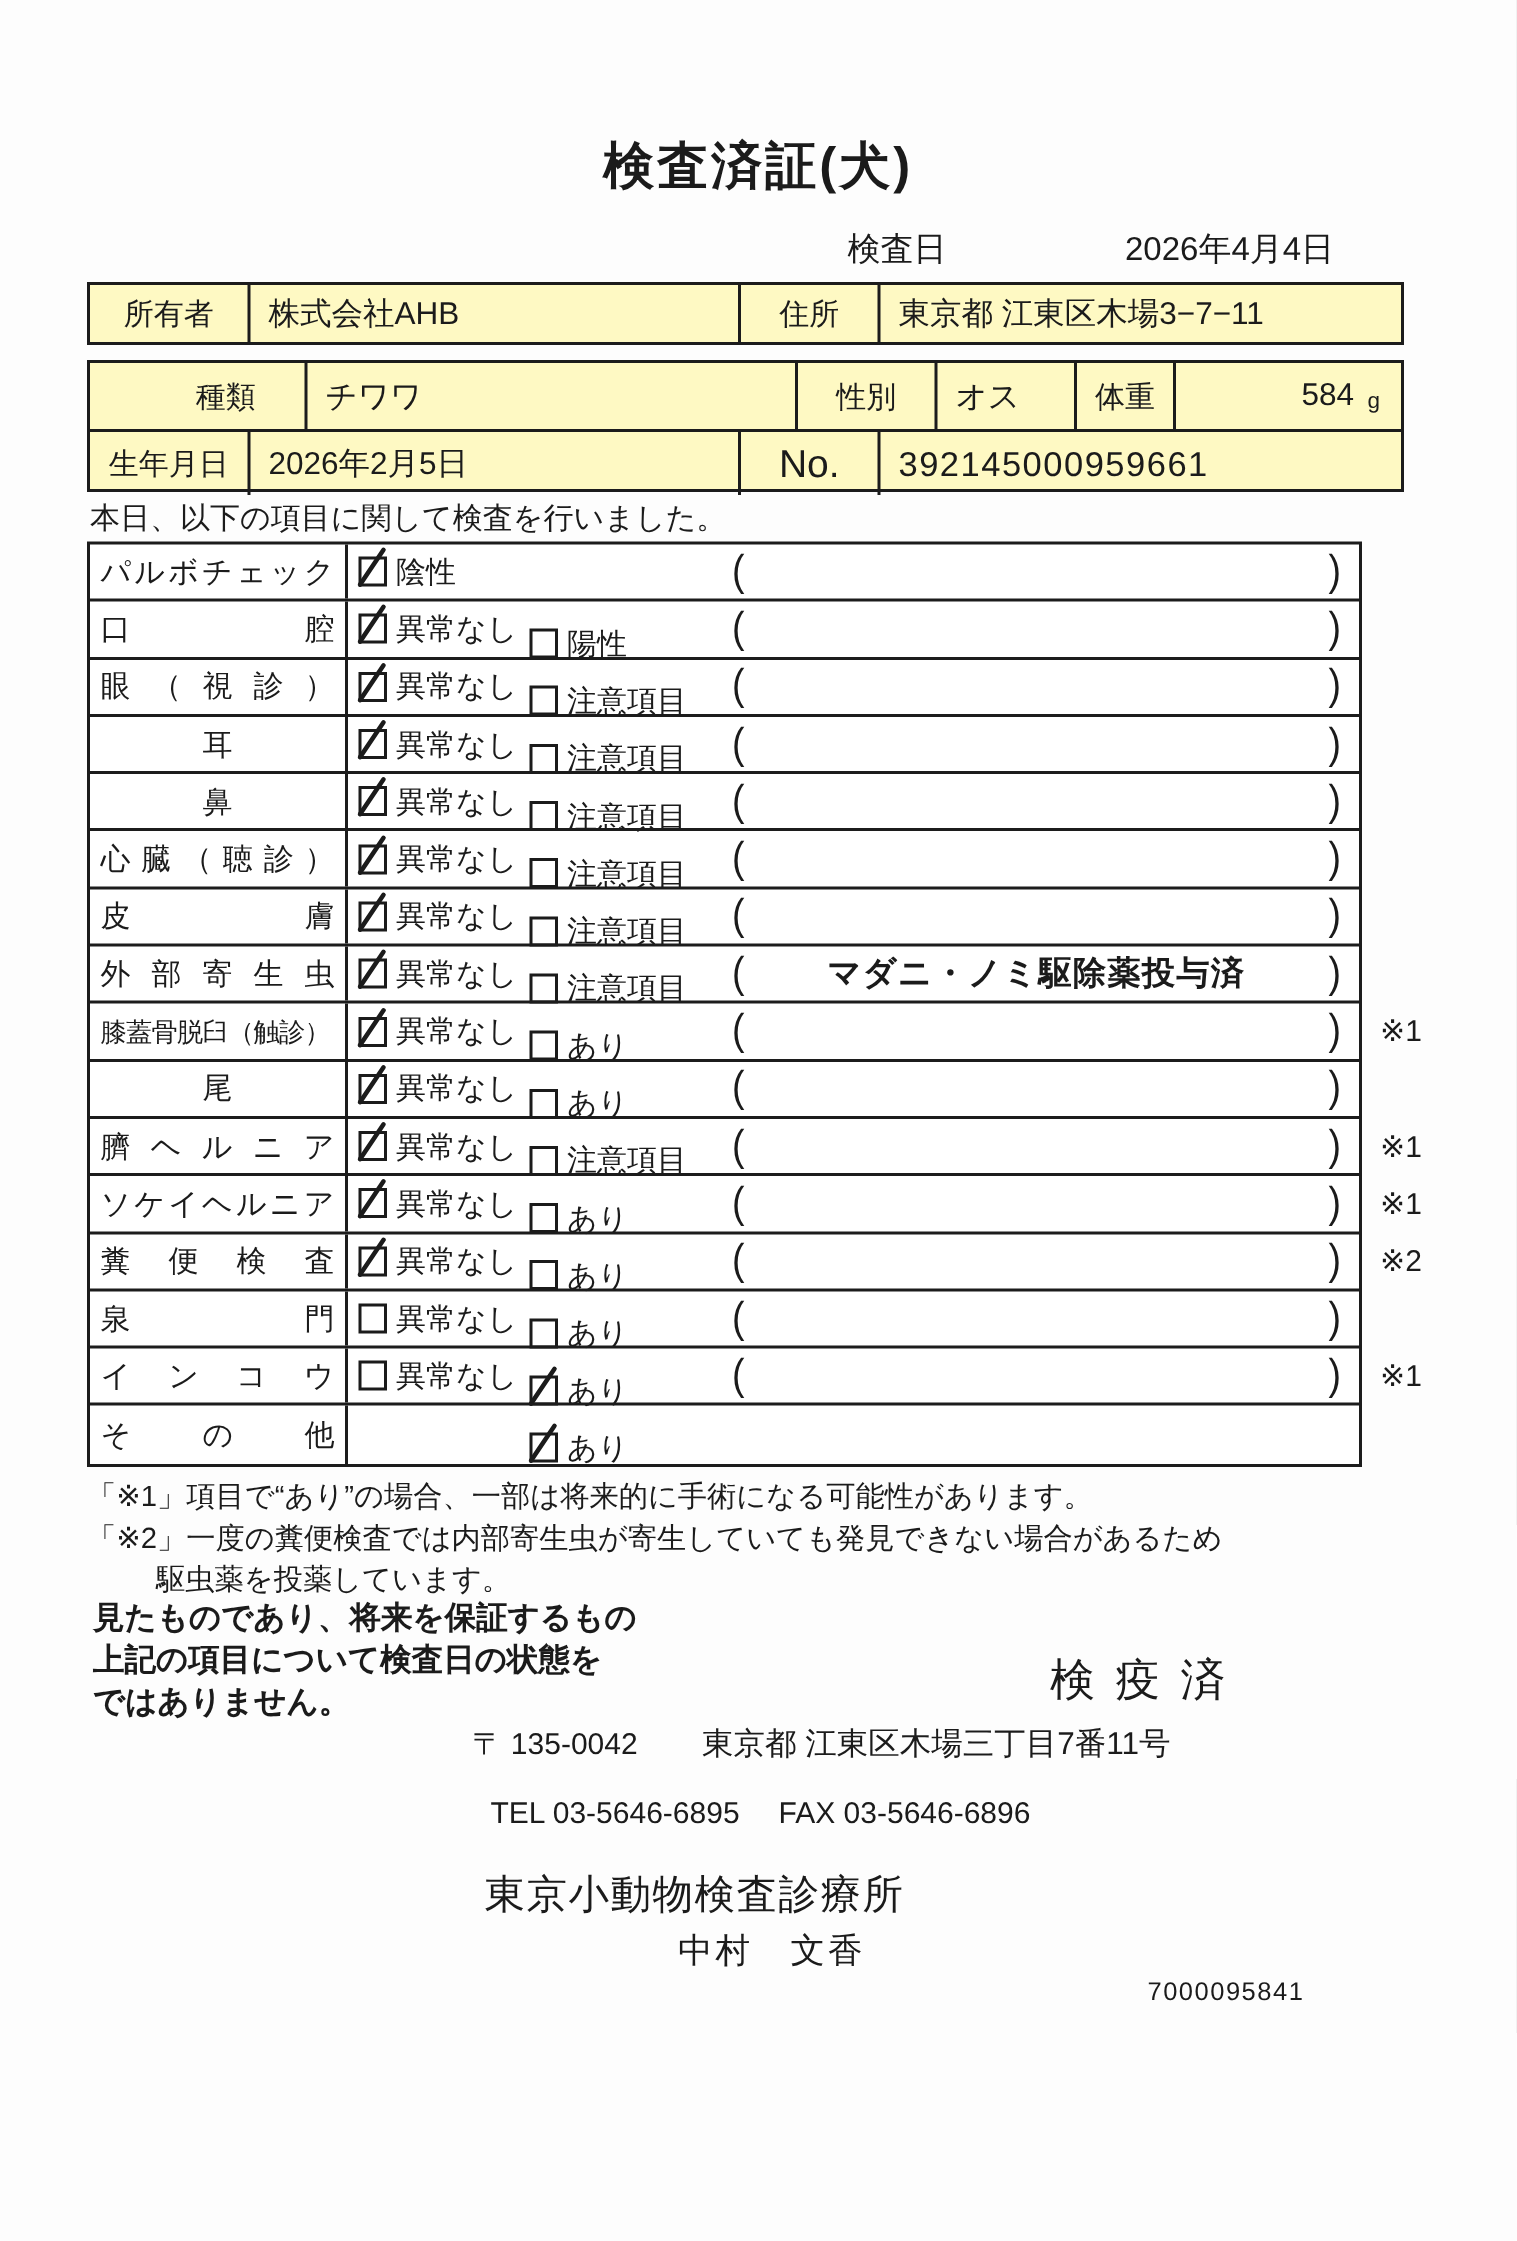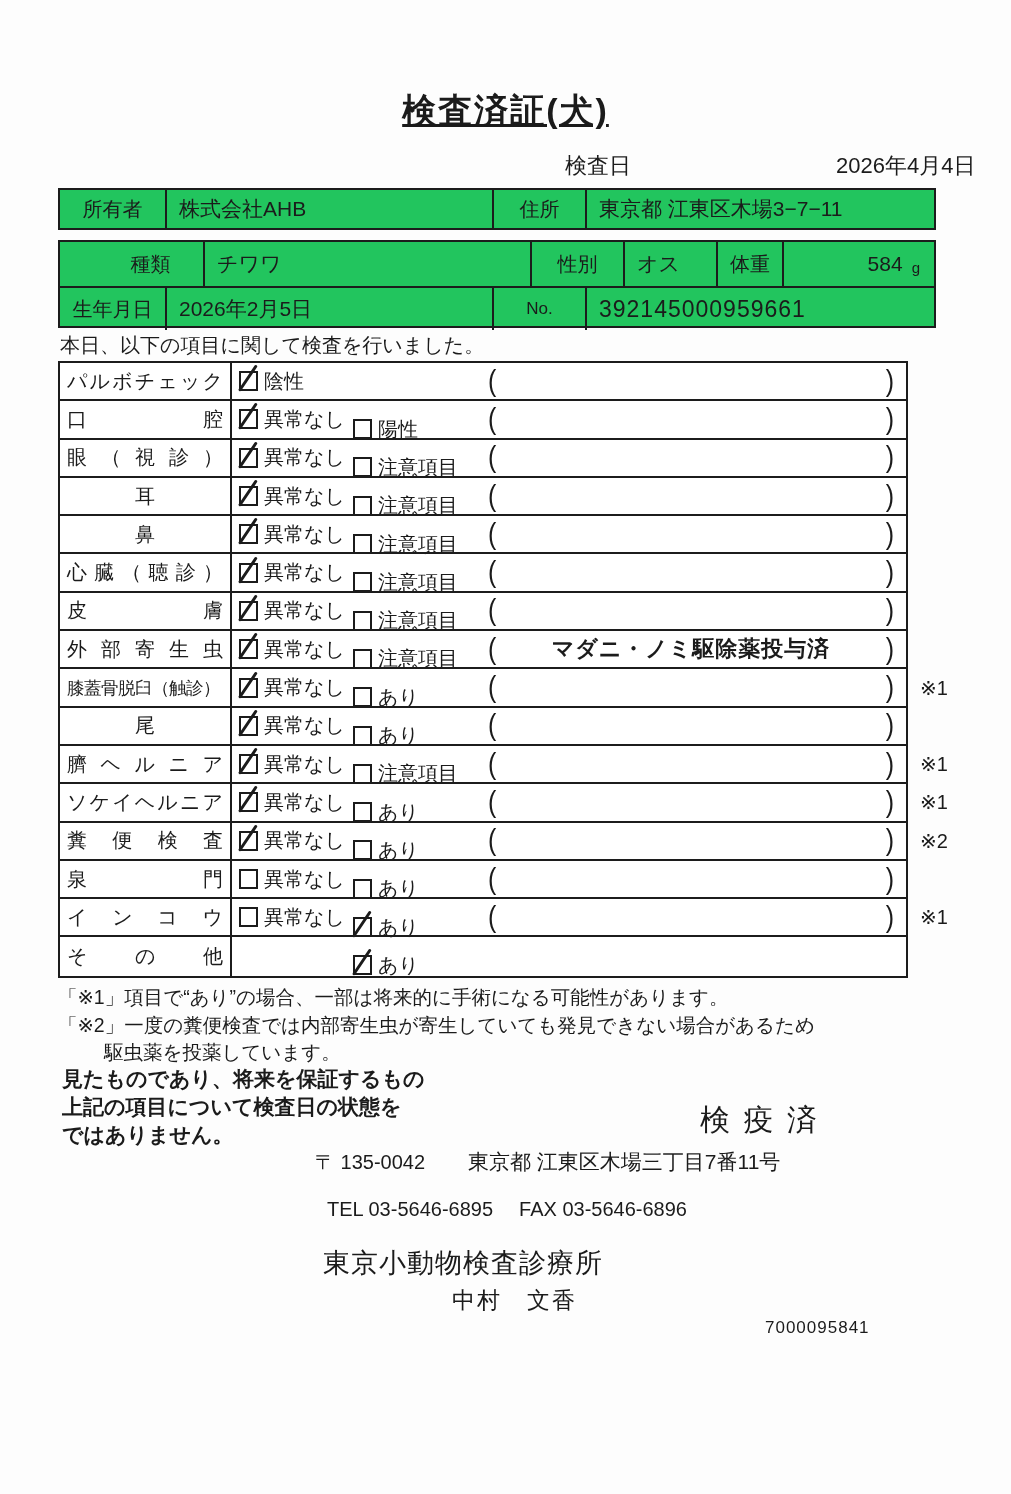--- a/index.html
+++ b/index.html
@@ -4,25 +4,25 @@
 <style>
   html,body{margin:0;padding:0;background:#e8e8e8;}
   .page{
     position:relative;width:1011px;height:1494px;margin:0 auto;
     background:#fdfdfd;color:#1b1b1b;
     font-family:"Liberation Sans","DejaVu Sans",sans-serif;
     overflow:hidden;
   }
   .abs{position:absolute;}
   
-  .title{top:88px;left:0;width:100%;text-align:center;font-size:34px;font-weight:600;letter-spacing:2px;text-decoration:underline;}
+  .title{top:88px;left:0;width:100%;text-align:center;font-size:34px;font-weight:600;letter-spacing:2px;}
   .date-label{top:151px;left:565px;font-size:22px;}
-  .date-value{top:151px;left:836px;font-size:22px;}
-  
-  .tblbox{border:2px solid #1c1c1c;box-sizing:border-box;background:#22c55e;}
+  .date-value{top:151px;left:750px;font-size:22px;}
+  
+  .tblbox{border:2px solid #1c1c1c;box-sizing:border-box;background:#fef9c3;}
   .grid{display:grid;height:100%;}
   .cell{border-right:2px solid #1c1c1c;display:flex;align-items:center;font-size:21px;box-sizing:border-box;}
   .cell:last-child{border-right:none;}
   .cell.lab{justify-content:center;font-size:20px;}
   .cell.val{padding-left:12px;}
   .cell.num{justify-content:flex-end;padding-right:14px;}
   .unit{font-size:15px;margin-left:9px;position:relative;top:3px;}
   .rowline{border-top:2px solid #1c1c1c;}
   .intro{top:332px;left:60px;font-size:20px;font-weight:500;}
   
@@ -87,21 +87,21 @@
       <div class="cell val">オス</div>
       <div class="cell lab">体重</div>
       <div class="cell num">
         <span>584</span>
         <span class="unit">g</span>
       </div>
     </div>
     <div class="grid rowline" style="grid-template-columns:107px 327px 93px 1fr;height:42px;">
       <div class="cell lab">生年月日</div>
       <div class="cell val">2026年2月5日</div>
-      <div class="cell lab" style="font-size:17px;">No.</div>
+      <div class="cell lab" style="font-size:26px;">No.</div>
       <div class="cell val" style="font-size:23px;letter-spacing:1px;">392145000959661</div>
     </div>
   </div>
 
   <div class="abs intro">本日、以下の項目に関して検査を行いました。</div>
 
   <div class="abs checklist">
       <div class="crow">
       <div class="clabel justify">
           <span>パ</span>

